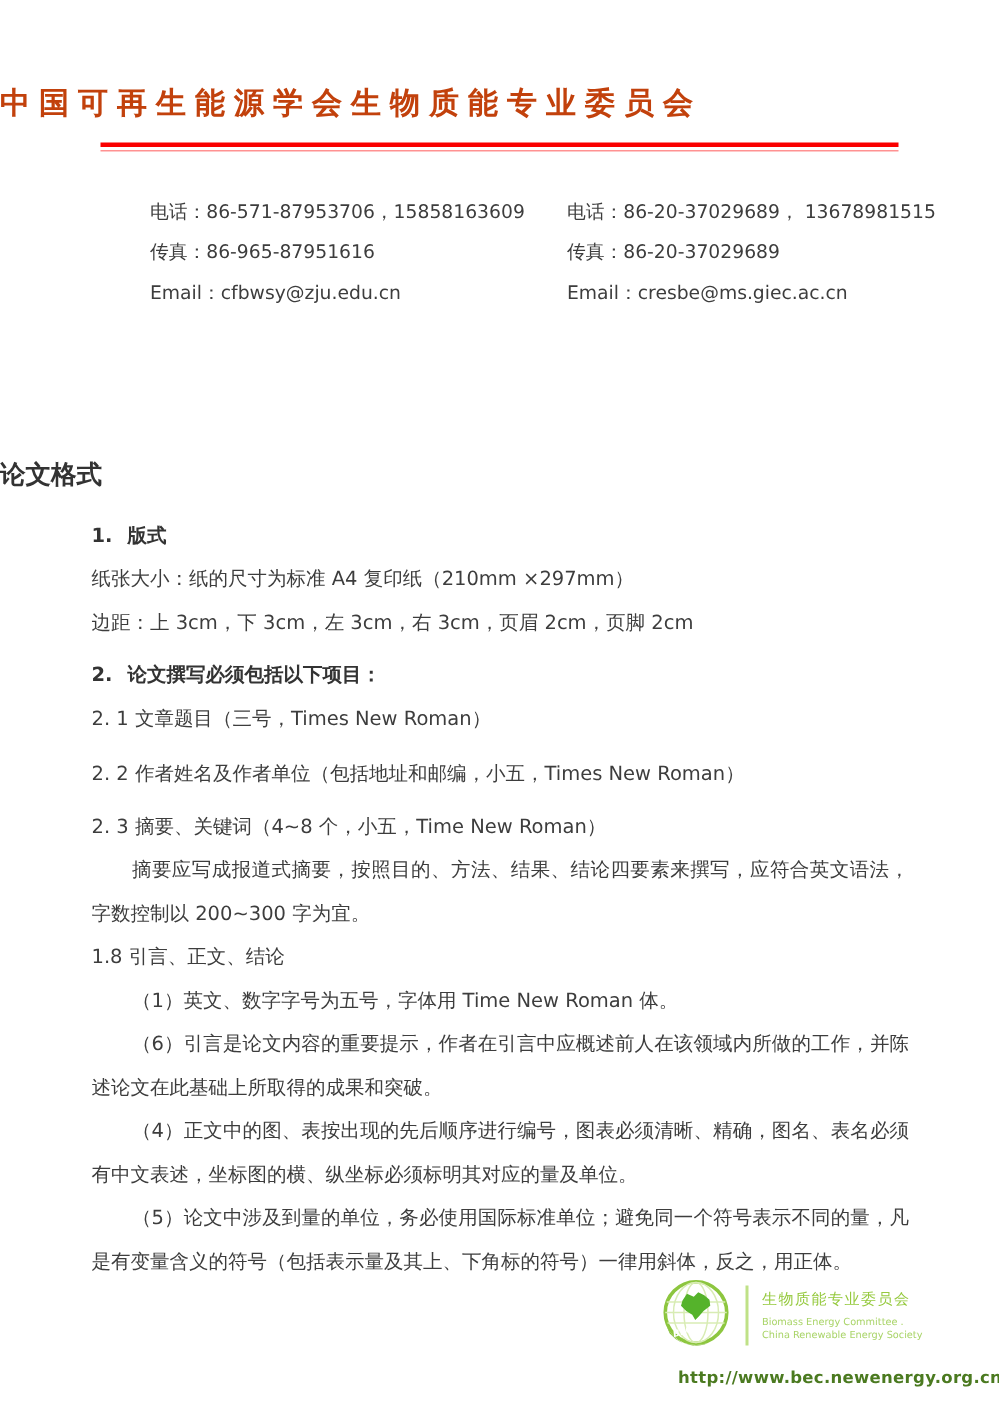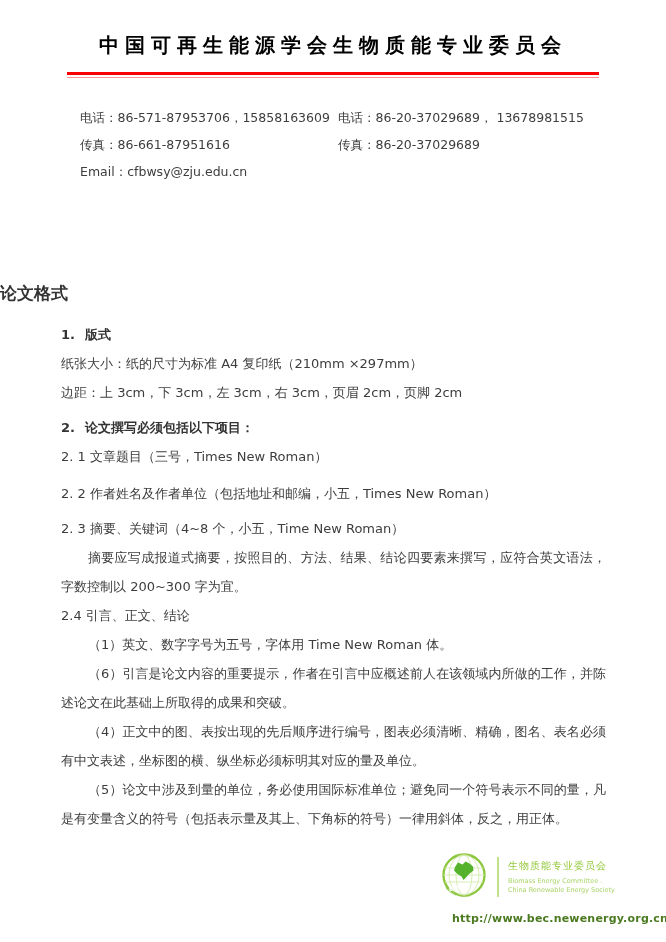--- a/index.html
+++ b/index.html
@@ -7,41 +7,40 @@
   .page {
     position:relative;
     width:666px; height:942px;
     background:#ffffff;
     font-family:"DejaVu Sans","Liberation Sans",sans-serif;
     color:#3d3d3d;
     overflow:hidden;
   }
   
   .org-title {
-    padding-top:32px;
-    text-align:center;
+    padding-top:55px;
     font-size:20px;
     font-weight:bold;
     letter-spacing:6px;
-    color:#000000;
+    color:#c2410c;
     white-space:nowrap;
   }
   .rule {
     margin:13px 67px 0 67px;
     height:6px;
     border-top:3px solid #fa0000;
     border-bottom:1px solid #ff9292;
   }
   
   .contacts {
     display:flex;
     margin:26px 0 0 80px;
     font-size:12.5px;
   }
-  .contact-col { line-height:27px; }
+  .contact-col { line-height:27px;margin-left:20px; }
   .contact-col.left { width:258px; }
   .contact-col .row { white-space:nowrap; }
   
   .doc-title {
     margin-top:97px;
     font-size:17px;
     font-weight:bold;
     color:#333333;
   }
   .content {
@@ -94,41 +93,42 @@
 <body>
 
 <div class="page">
 
   <div class="org-title">中国可再生能源学会生物质能专业委员会</div>
   <div class="rule"></div>
 
   <div class="contacts">
     <div class="contact-col left">
       <div class="row"><span>电话：</span><span>86-571-87953706，15858163609</span></div>
-      <div class="row"><span>传真：</span><span>86-661-87951616</span></div>
+      <div class="row"><span>传真：</span><span>86-965-87951616</span></div>
       <div class="row"><span>Email：</span><span>cfbwsy@zju.edu.cn</span></div>
     </div>
     <div class="contact-col right">
       <div class="row"><span>电话：</span><span>86-20-37029689，  13678981515</span></div>
       <div class="row"><span>传真：</span><span>86-20-37029689</span></div>
+      <div class="row"><span>Email：</span><span>cresbe@ms.giec.ac.cn</span></div>
     </div>
   </div>
 
   <div class="doc-title">论文格式</div>
 
   <div class="content">
     <p class="h-item"><span class="num">1.</span><span>版式</span></p>
     <p class="sub">纸张大小：纸的尺寸为标准 A4 复印纸（210mm ×297mm）</p>
     <p class="sub">边距：上 3cm，下 3cm，左 3cm，右 3cm，页眉 2cm，页脚 2cm</p>
     <p class="h-item gap-a"><span class="num">2.</span><span>论文撰写必须包括以下项目：</span></p>
     <p>2. 1 文章题目（三号，Times New Roman）</p>
     <p class="gap-b">2. 2 作者姓名及作者单位（包括地址和邮编，小五，Times New Roman）</p>
     <p class="gap-c">2. 3 摘要、关键词（4~8 个，小五，Time New Roman）</p>
     <p class="ind">摘要应写成报道式摘要，按照目的、方法、结果、结论四要素来撰写，应符合英文语法，字数控制以 200~300 字为宜。</p>
-    <p>2.4 引言、正文、结论</p>
+    <p>1.8 引言、正文、结论</p>
     <p class="ind">（1）英文、数字字号为五号，字体用 Time New Roman 体。</p>
     <p class="ind">（6）引言是论文内容的重要提示，作者在引言中应概述前人在该领域内所做的工作，并陈述论文在此基础上所取得的成果和突破。</p>
     <p class="ind">（4）正文中的图、表按出现的先后顺序进行编号，图表必须清晰、精确，图名、表名必须有中文表述，坐标图的横、纵坐标必须标明其对应的量及单位。</p>
     <p class="ind">（5）论文中涉及到量的单位，务必使用国际标准单位；避免同一个符号表示不同的量，凡是有变量含义的符号（包括表示量及其上、下角标的符号）一律用斜体，反之，用正体。</p>
   </div>
 
   <div class="footer">
     <div class="logo-row">
       <svg class="logo-badge" viewBox="0 0 52 52">
 

